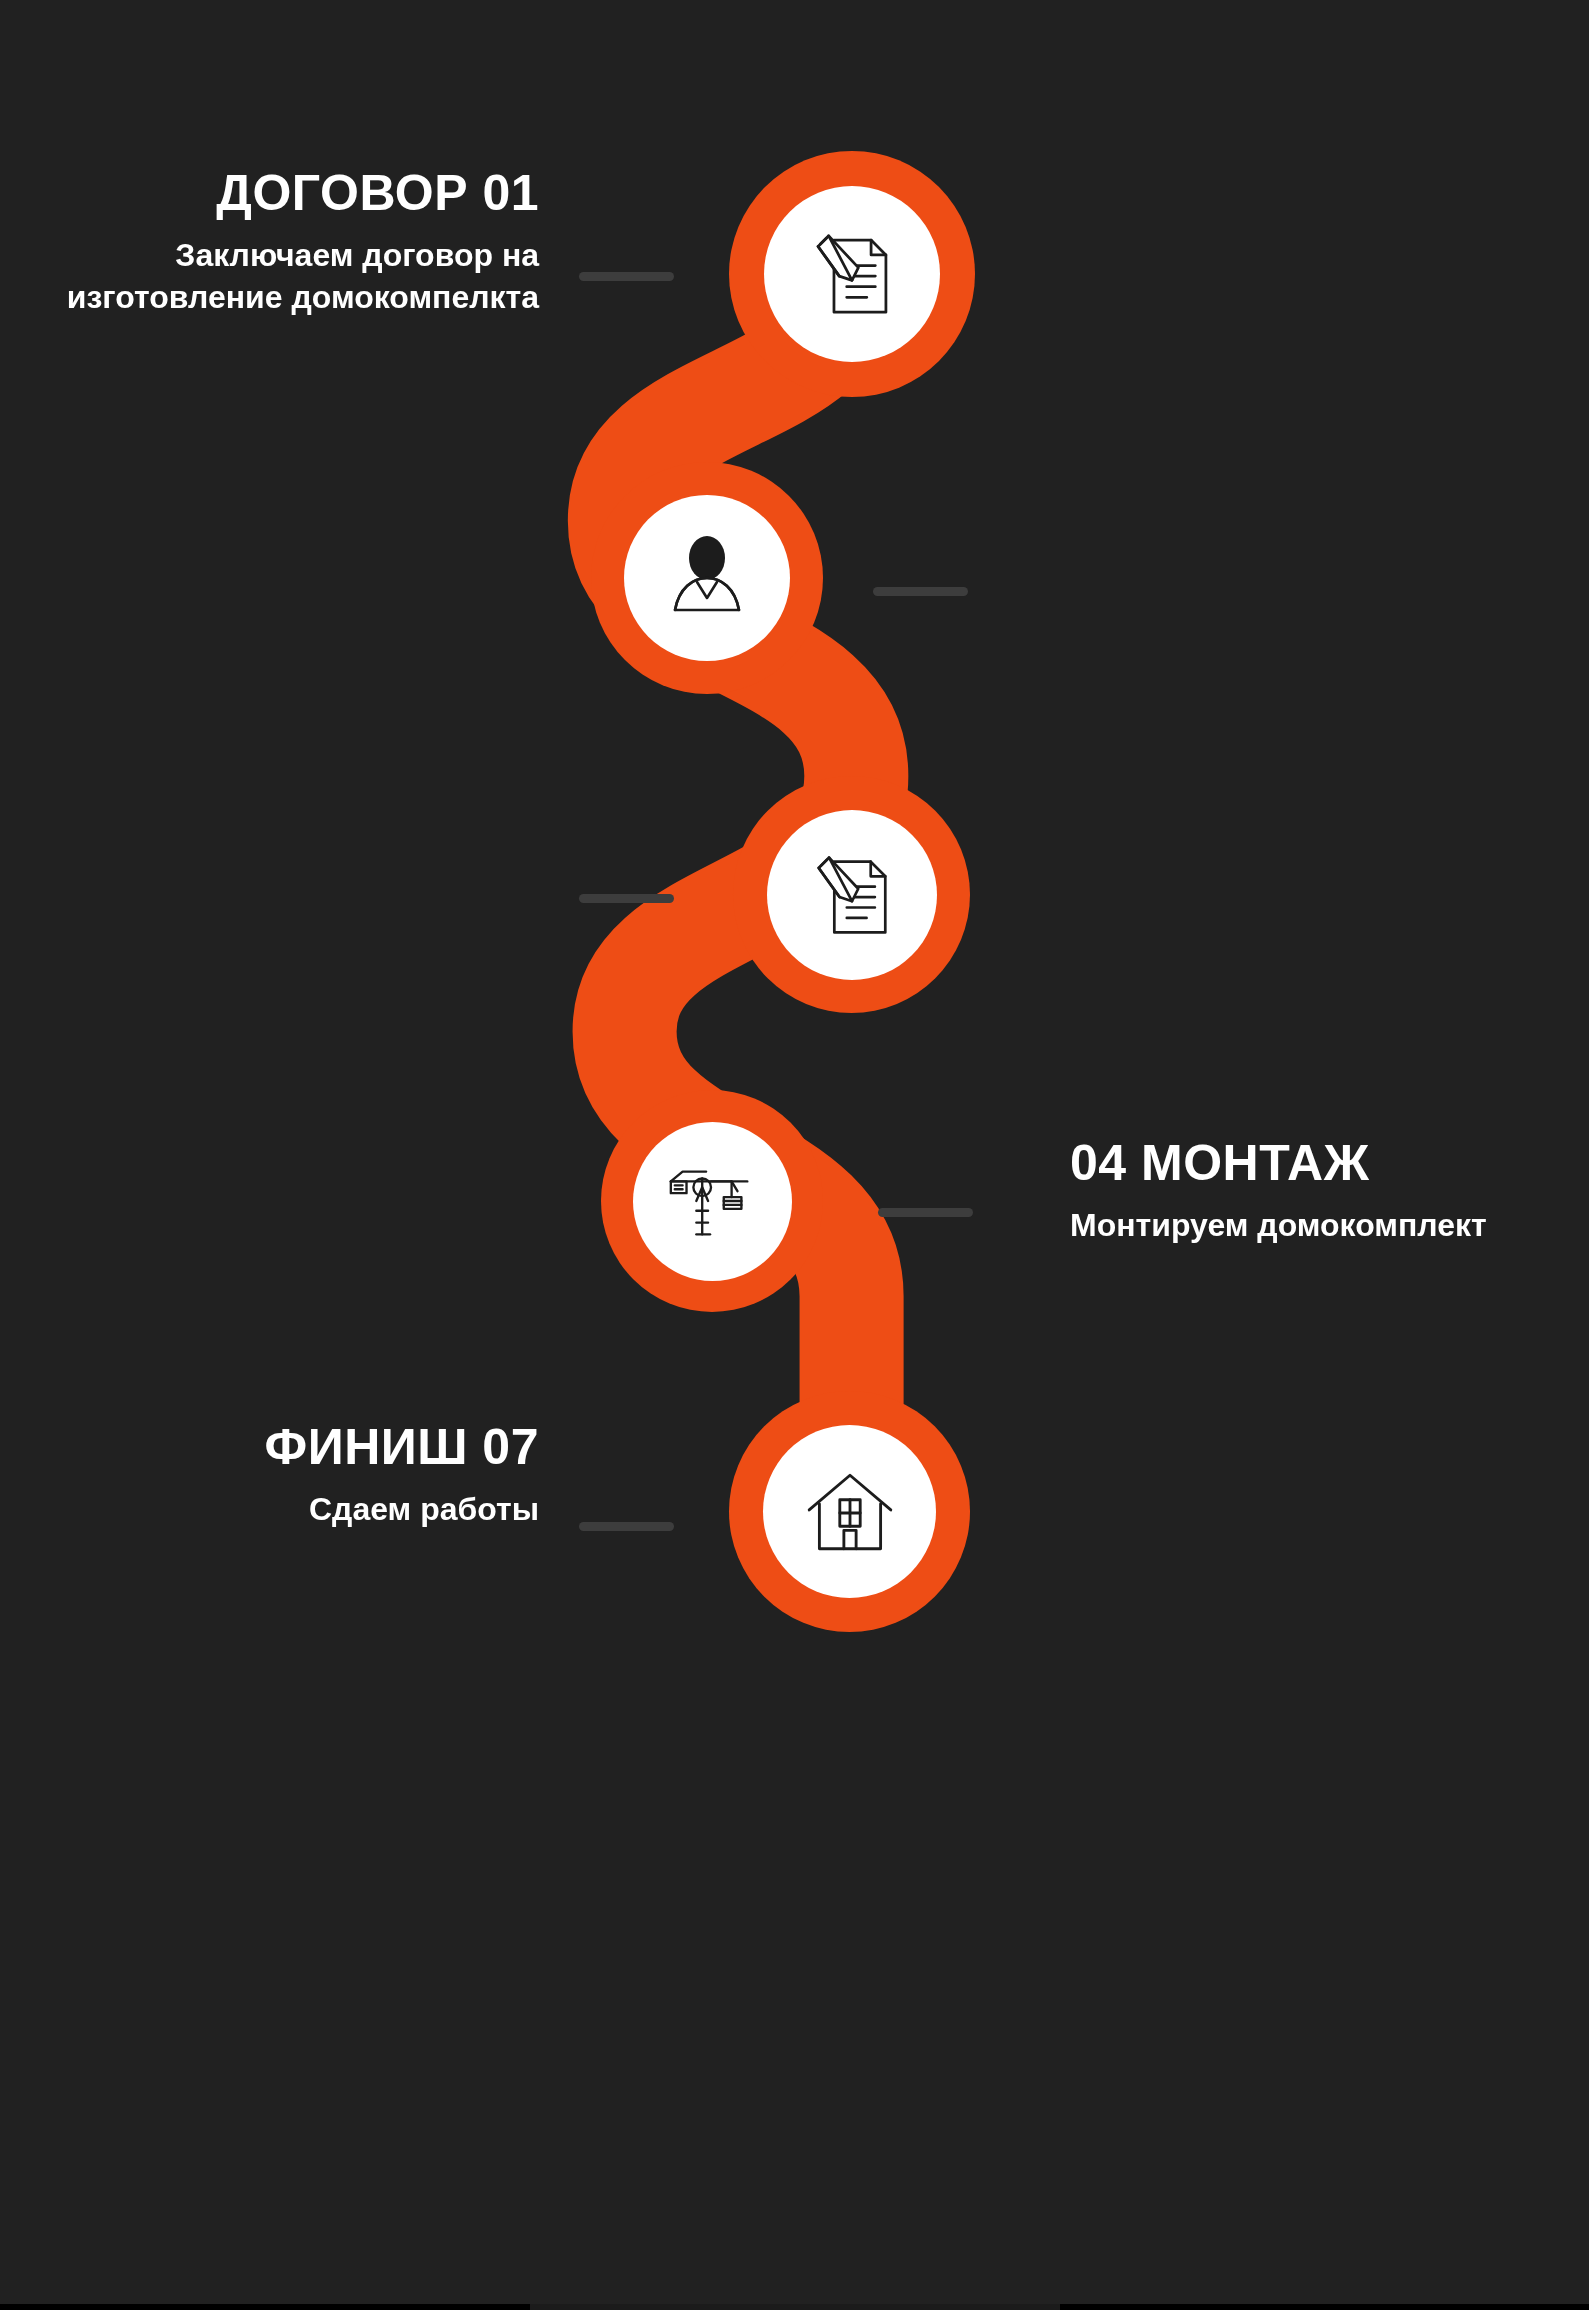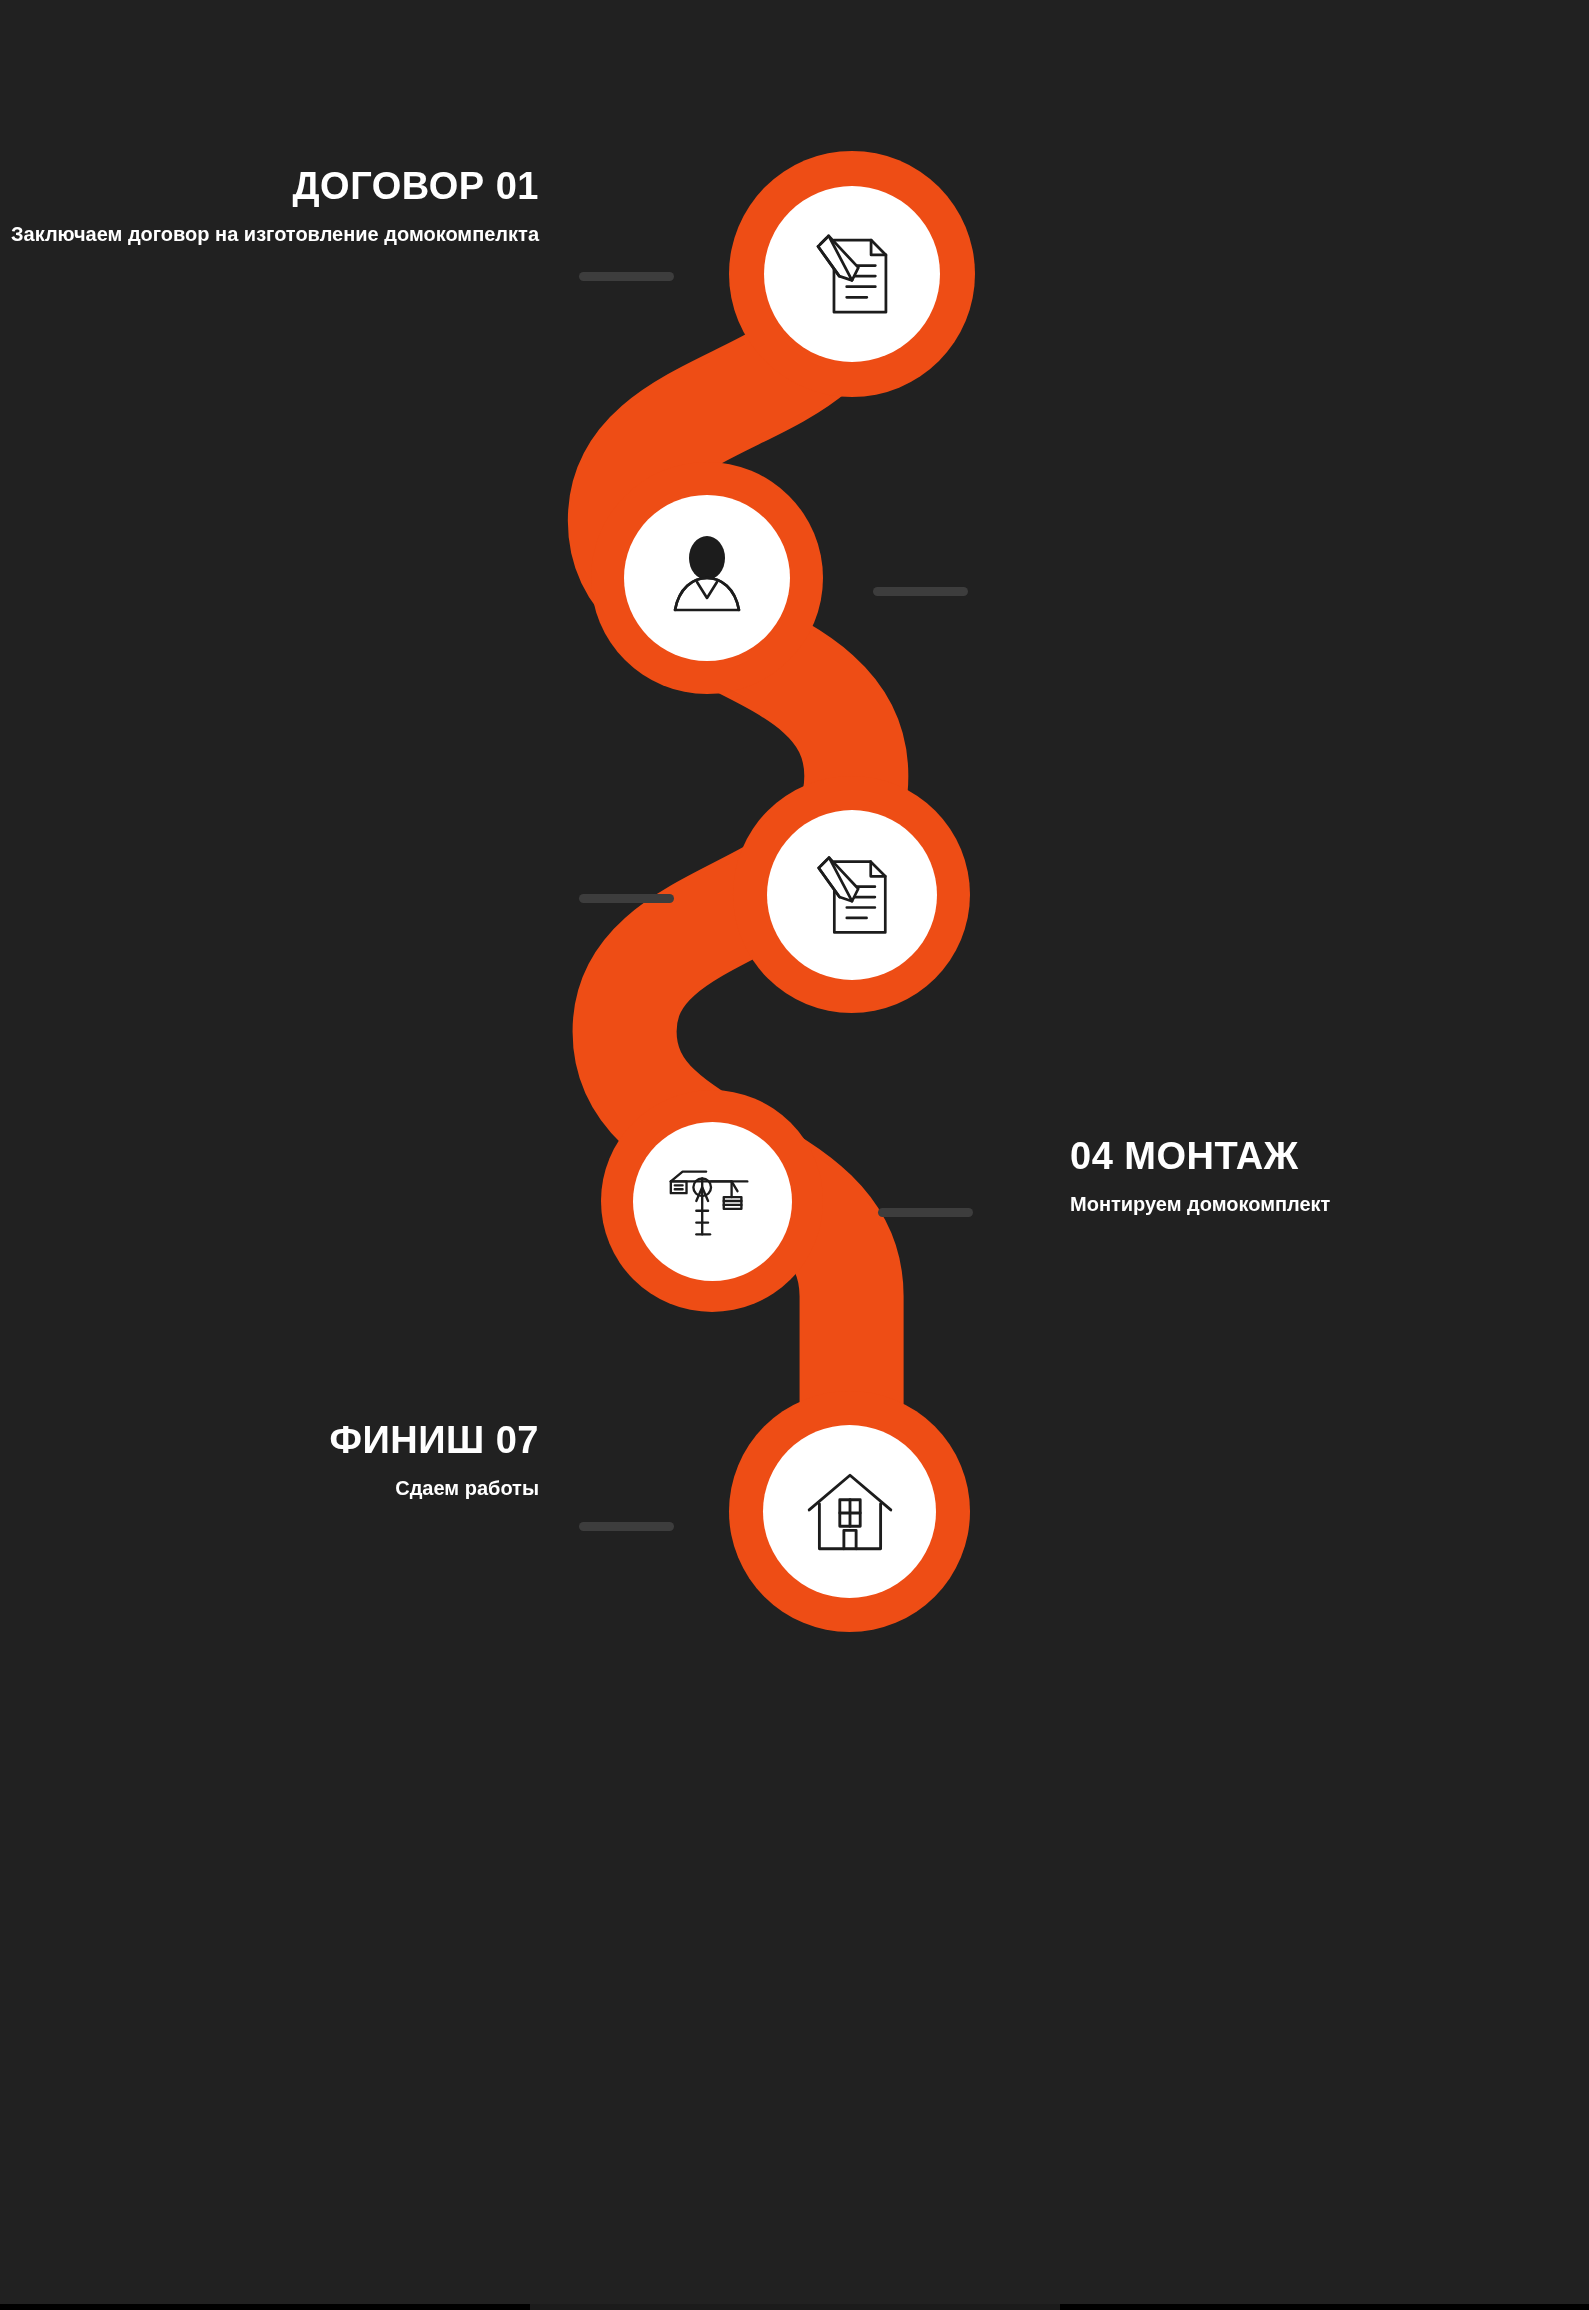--- a/index.html
+++ b/index.html
@@ -81,28 +81,28 @@
   .dash-1 { left: 579px; top: 272px; }
   .dash-2 { left: 873px; top: 587px; }
   .dash-3 { left: 579px; top: 894px; }
   .dash-4 { left: 878px; top: 1208px; }
   .dash-5 { left: 579px; top: 1522px; }
 
   .label {
     position: absolute;
   }
   .label .title {
-    font-size: 38px;
+    font-size: 50px;
     font-weight: 700;
     letter-spacing: 0.5px;
     line-height: 1.1;
     white-space: nowrap;
   }
   .label .desc {
-    font-size: 20px;
+    font-size: 32px;
     font-weight: 700;
     line-height: 1.32;
     margin-top: 13.2px;
     color: #ffffff;
   }
 
   .label.right-align { text-align: right; }
   .label.left-align { text-align: left; }
 
   .lbl-1 { left: 0px; top: 166px; width: 539px; }

